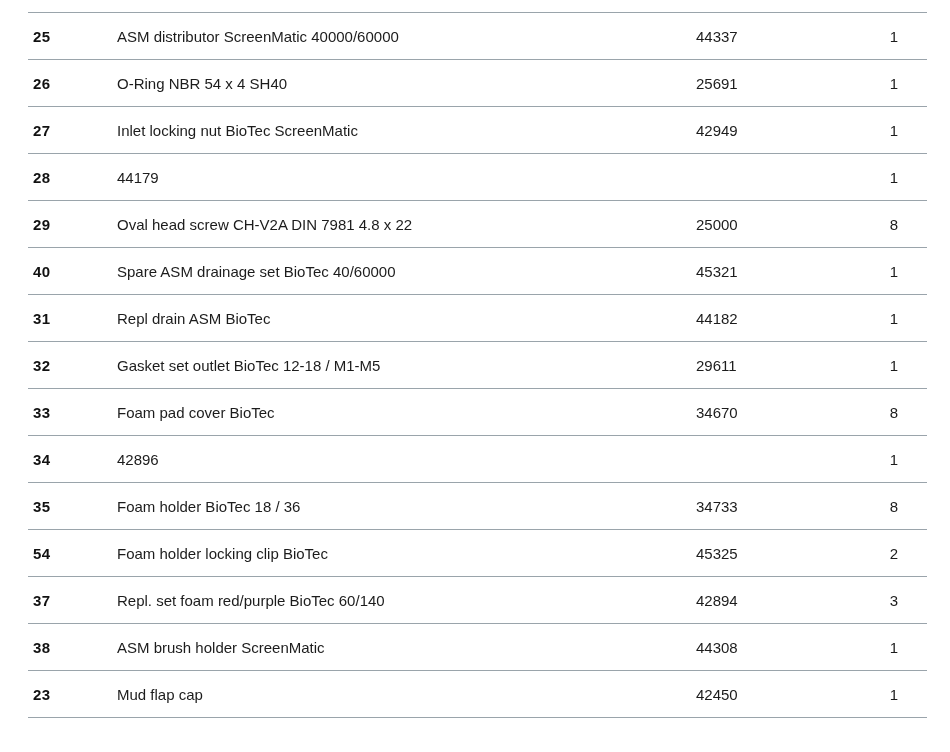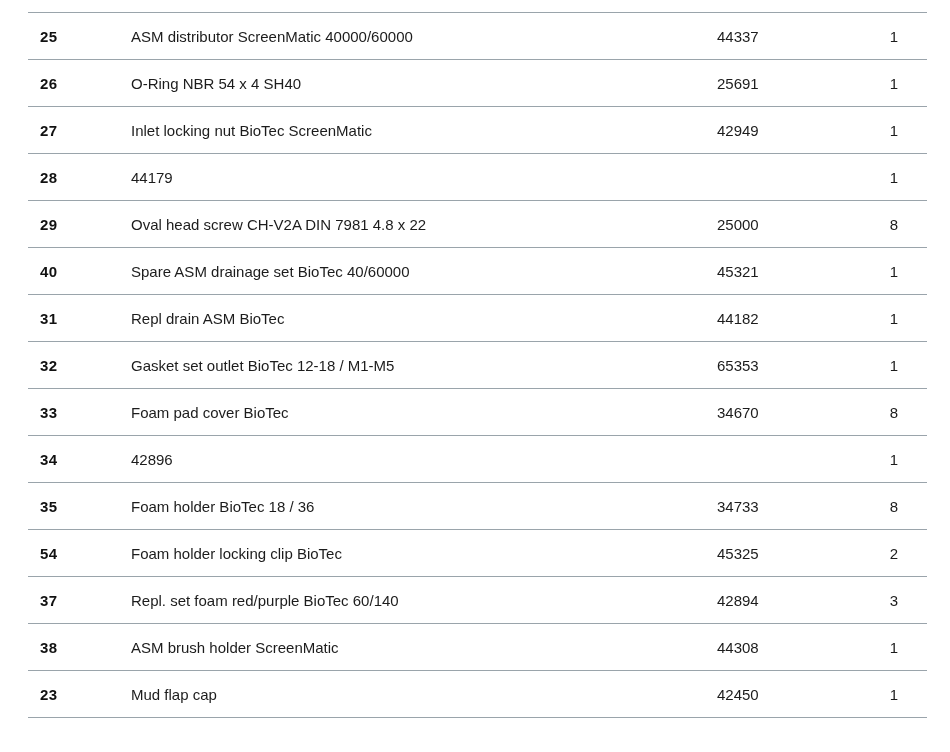--- a/index.html
+++ b/index.html
@@ -19,21 +19,21 @@
     border-top: 1px solid #9aa4ab;
   }
   .row {
     display: flex;
     align-items: center;
     height: 46px;
     border-bottom: 1px solid #9aa4ab;
     font-size: 15px;
     color: #1c1c1c;
   }
-  .cell { white-space: nowrap; overflow: hidden; margin-left: 7px; }
+  .cell { white-space: nowrap; overflow: hidden; }
   .cell.pos {
     width: 89px;
     box-sizing: border-box;
     padding-left: 5px;
     font-weight: bold;
     color: #111111;
     letter-spacing: 0.3px;
   }
   .cell.desc {
     width: 579px;
@@ -98,21 +98,21 @@
   <div class="row">
     <div class="cell pos">31</div>
     <div class="cell desc">Repl drain ASM BioTec</div>
     <div class="cell part">44182</div>
     <div class="cell qty">1</div>
   </div>
 
   <div class="row">
     <div class="cell pos">32</div>
     <div class="cell desc">Gasket set outlet BioTec 12-18 / M1-M5</div>
-    <div class="cell part">65353</div>
+    <div class="cell part">29611</div>
     <div class="cell qty">1</div>
   </div>
 
   <div class="row">
     <div class="cell pos">33</div>
     <div class="cell desc">Foam pad cover BioTec</div>
     <div class="cell part">34670</div>
     <div class="cell qty">8</div>
   </div>
 

